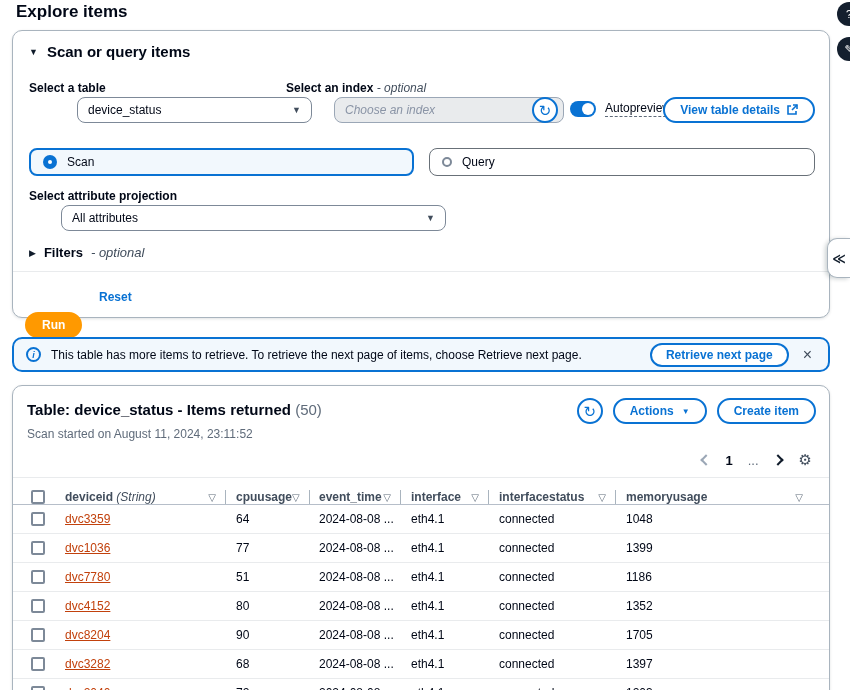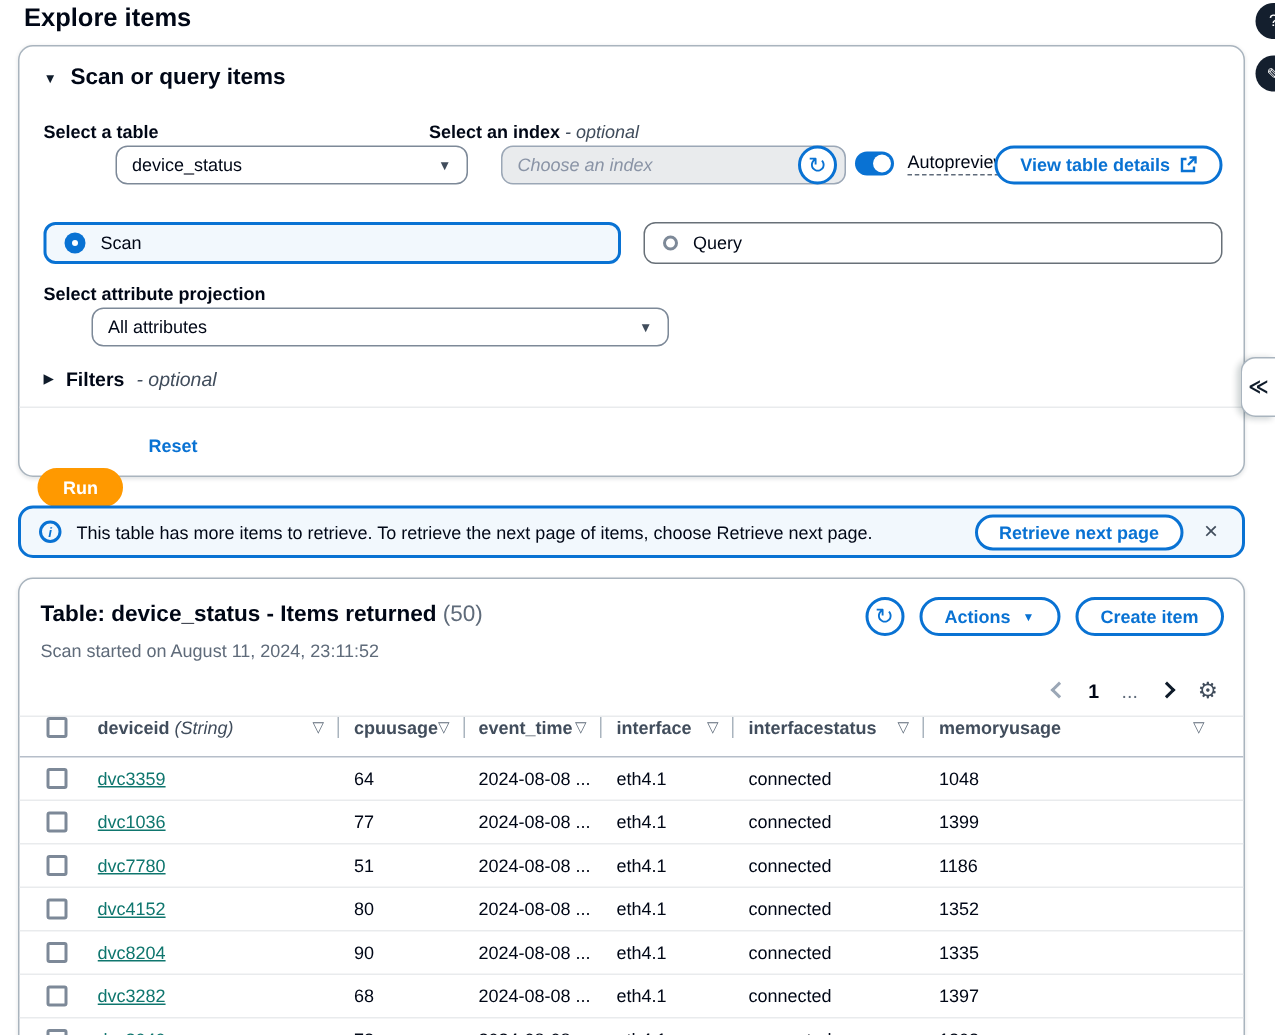--- a/index.html
+++ b/index.html
@@ -91,30 +91,30 @@
 
   .pagination { display:flex; justify-content:flex-end; align-items:center; gap:15px; padding:10px 17px 8px; font-size:13px; }
   .chev { width:8px; height:8px; border-right:2px solid #0f1b2a; border-bottom:2px solid #0f1b2a; display:inline-block; cursor:pointer; }
   .chev.left { transform:rotate(135deg); }
   .chev.right { transform:rotate(-45deg); }
   .chev.disabled { border-color:#9ba7b6; }
   .page-num { font-weight:700; cursor:pointer; }
   .ellipsis { color:#5f6b7a; }
   .gear { font-size:15px; color:#414d5c; cursor:pointer; margin-left:2px; }
 
-  .thead { display:flex; align-items:flex-start; height:28px; padding:0 16px; border-top:1px solid #e9ebed;
+  .thead { display:flex; align-items:flex-end; height:28px; padding:0 16px; border-top:1px solid #e9ebed;
     border-bottom:1px solid #b6bec9; color:#414d5c; font-weight:700; font-size:12px; }
   .th { display:flex; align-items:center; padding-right:10px; cursor:pointer; }
   .th-suffix { font-style:italic; font-weight:400; }
   .sort { margin-left:auto; font-size:10px; color:#5f6b7a; cursor:pointer; }
   .divider { width:1px; height:14px; background:#a9b4be; margin-left:9px; flex:none; }
 
   .tr { display:flex; align-items:center; height:29px; padding:0 16px; border-bottom:1px solid #e9ebed; font-size:12px; }
   .td { padding-right:10px; overflow:hidden; white-space:nowrap; text-overflow:ellipsis; }
-  .cell-link { color:#0f766e; text-decoration:underline; }
+  .cell-link { color:#c2410c; text-decoration:underline; }
 
   .col-select { width:36px; flex:none; display:flex; align-items:center; padding-left:2px; }
   .col-deviceid { width:171px; flex:none; }
   .col-cpuusage { width:83px; flex:none; }
   .col-event_time { width:92px; flex:none; }
   .col-interface { width:88px; flex:none; }
   .col-interfacestatus { width:127px; flex:none; }
   .col-memoryusage { flex:1; }
 
   .checkbox { width:14px; height:14px; border:2px solid #7d8998; border-radius:2px; background:#fff; display:inline-block; cursor:pointer; }
@@ -321,21 +321,21 @@
         </div>
         <div class="tr">
     <div class="col-select">
       <span class="checkbox"></span>
     </div>
   <div class="td col-deviceid"><a class="cell-link" href="#">dvc8204</a></div>
           <div class="td col-cpuusage">90</div>
           <div class="td col-event_time">2024-08-08 ...</div>
           <div class="td col-interface">eth4.1</div>
           <div class="td col-interfacestatus">connected</div>
-          <div class="td col-memoryusage">1335</div>
+          <div class="td col-memoryusage">1705</div>
         </div>
         <div class="tr">
     <div class="col-select">
       <span class="checkbox"></span>
     </div>
   <div class="td col-deviceid"><a class="cell-link" href="#">dvc3282</a></div>
           <div class="td col-cpuusage">68</div>
           <div class="td col-event_time">2024-08-08 ...</div>
           <div class="td col-interface">eth4.1</div>
           <div class="td col-interfacestatus">connected</div>

